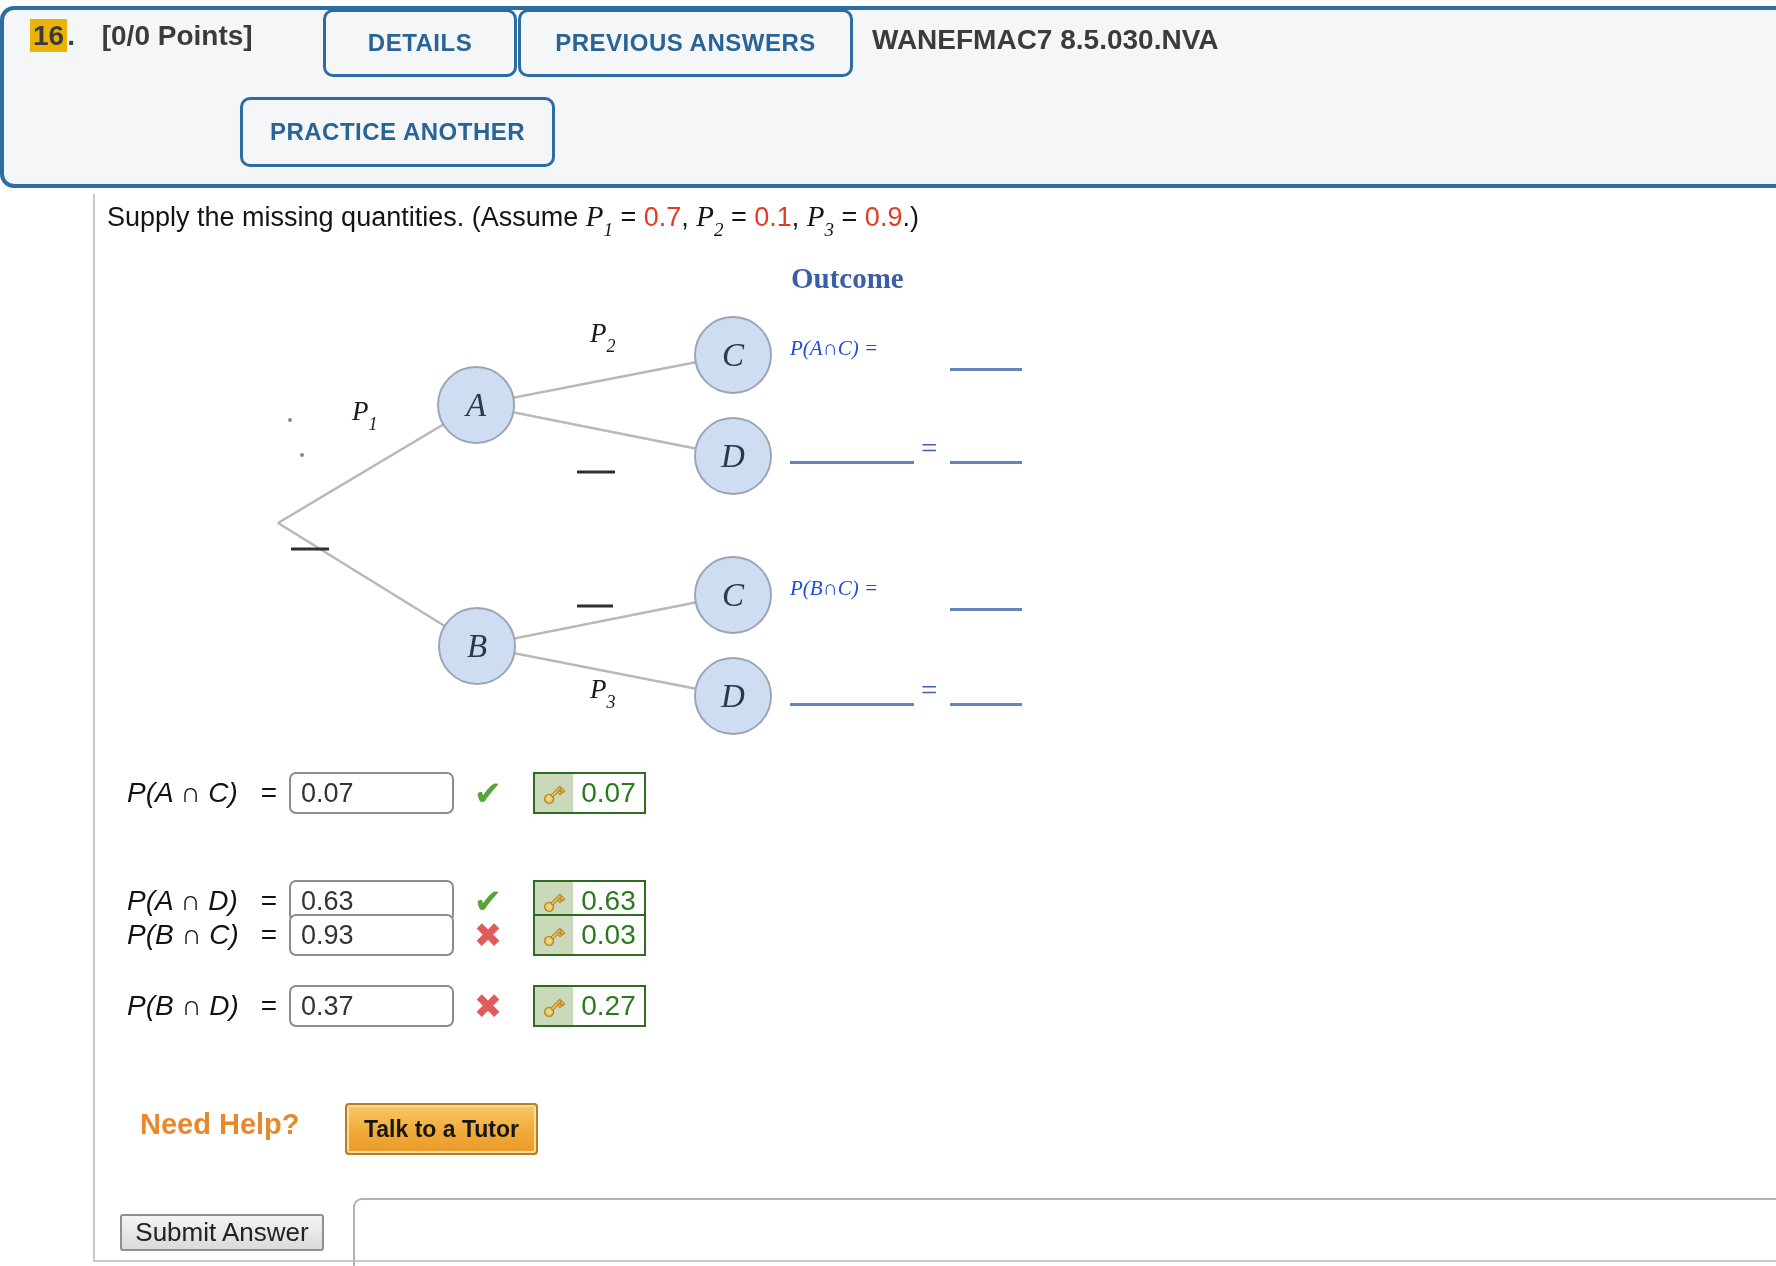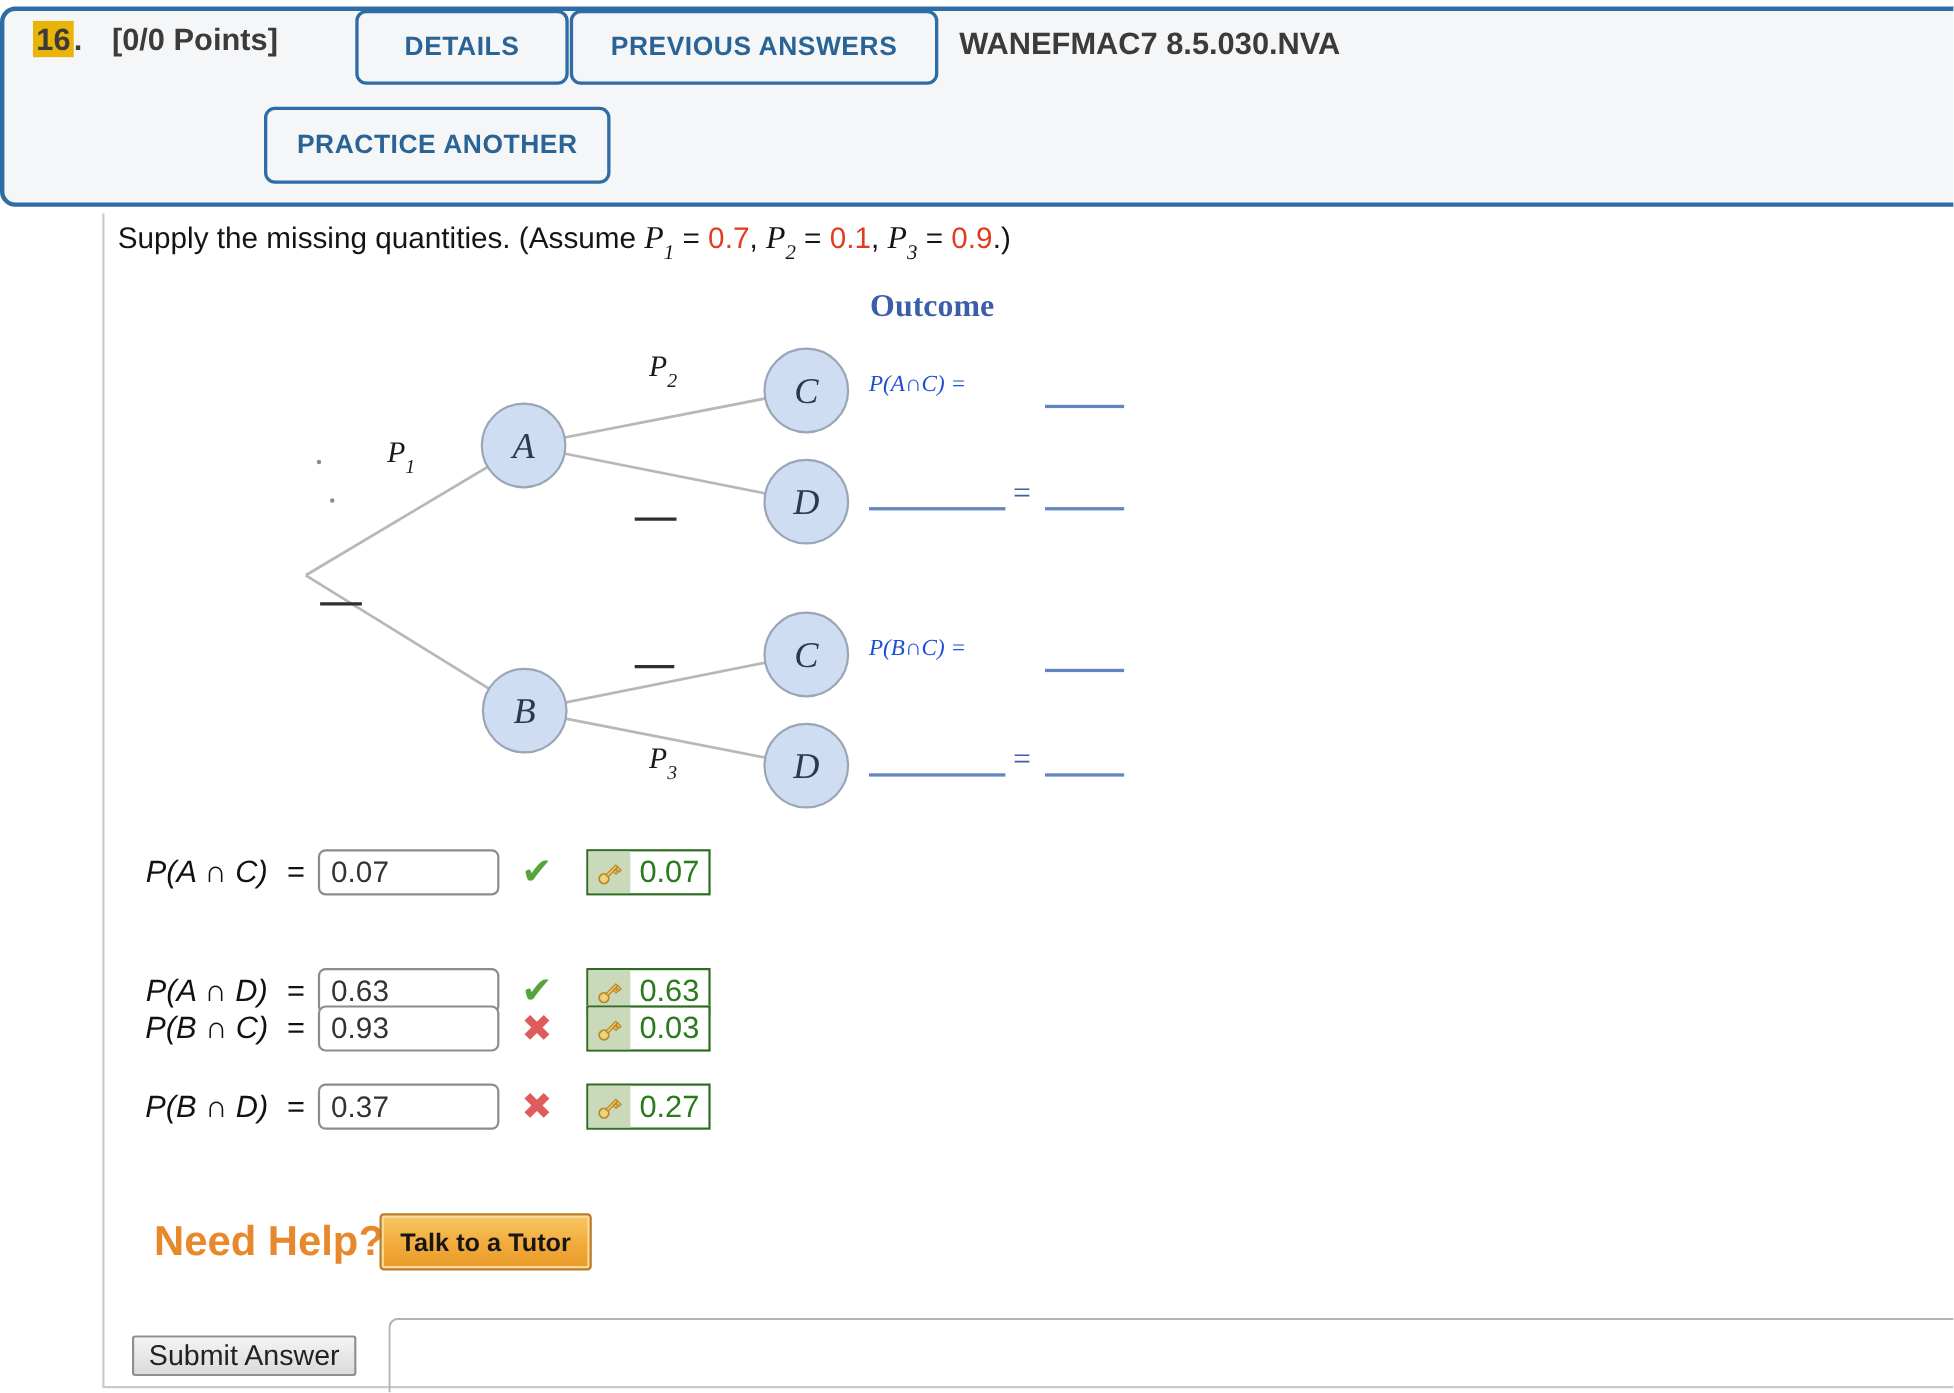--- a/index.html
+++ b/index.html
@@ -47,34 +47,34 @@
 
   .outcome-header{position:absolute;left:791px;top:262px;
     font-family:"Liberation Serif","DejaVu Serif",serif;font-weight:bold;font-size:29px;color:#3b5ea9;}
   .outcome-label{position:absolute;font-family:"Liberation Serif","DejaVu Serif",serif;
     font-style:italic;font-size:21px;color:#1d4ed8;}
   .outcome-eq{position:absolute;font-family:"Liberation Serif",serif;font-size:29px;color:#3f5fae;}
   .uline{position:absolute;height:0;border-top:3px solid #6286bd;}
 
   
   .ans-row{position:absolute;left:127px;height:42px;display:flex;align-items:center;}
-  .ans-label{width:122px;font-style:italic;font-size:28px;color:#111;white-space:nowrap;text-align:center;}
+  .ans-label{width:122px;font-style:italic;font-size:28px;color:#111;white-space:nowrap;}
   .ans-eq{width:40px;text-align:center;font-size:28px;color:#111;}
   .ans-input{box-sizing:border-box;width:165px;height:42px;border:2px solid #8c8c8c;border-radius:7px;
     font-size:27px;color:#333;padding:0 0 0 10px;font-family:"Liberation Sans",sans-serif;background:#fff;}
   .mark{margin-left:14px;width:40px;font-size:34px;line-height:42px;text-align:center;font-weight:bold;}
   .mark.correct{color:#57a33c;}
   .mark.incorrect{color:#e05c5c;}
   .key-box{position:absolute;left:406px;top:0;width:113px;height:42px;box-sizing:border-box;
     border:2px solid #2f6b21;display:flex;background:#fff;}
   .key-cell{width:38px;background:#c9d9ba;display:flex;align-items:center;justify-content:center;}
   .key-val{flex:1;display:flex;align-items:center;justify-content:center;color:#2b7a1e;font-size:28px;}
 
   
-  .need-help{position:absolute;left:140px;top:1108px;font-size:38px;font-weight:bold;color:#e8882d;}
+  .need-help{position:absolute;left:140px;top:1108px;font-size:29px;font-weight:bold;color:#e8882d;}
   .tutor-btn{position:absolute;left:345px;top:1103px;width:193px;height:52px;box-sizing:border-box;
     background:linear-gradient(180deg,#f9c766 0%,#f1ab3b 55%,#e89a28 100%);
     border:2px solid #bd7b25;border-radius:4px;box-shadow:inset 0 0 0 2px #f8dc9a;
     display:flex;align-items:center;justify-content:center;
     font-size:23px;font-weight:bold;color:#161616;cursor:pointer;}
   .submit-btn{position:absolute;left:120px;top:1214px;width:204px;height:37px;box-sizing:border-box;
     background:linear-gradient(180deg,#f4f4f4,#dadada);border:2px solid #8f8f8f;border-radius:3px;
     font-size:26px;color:#222;display:flex;align-items:center;justify-content:center;cursor:pointer;
     font-family:"Liberation Sans",sans-serif;}
 </style>

